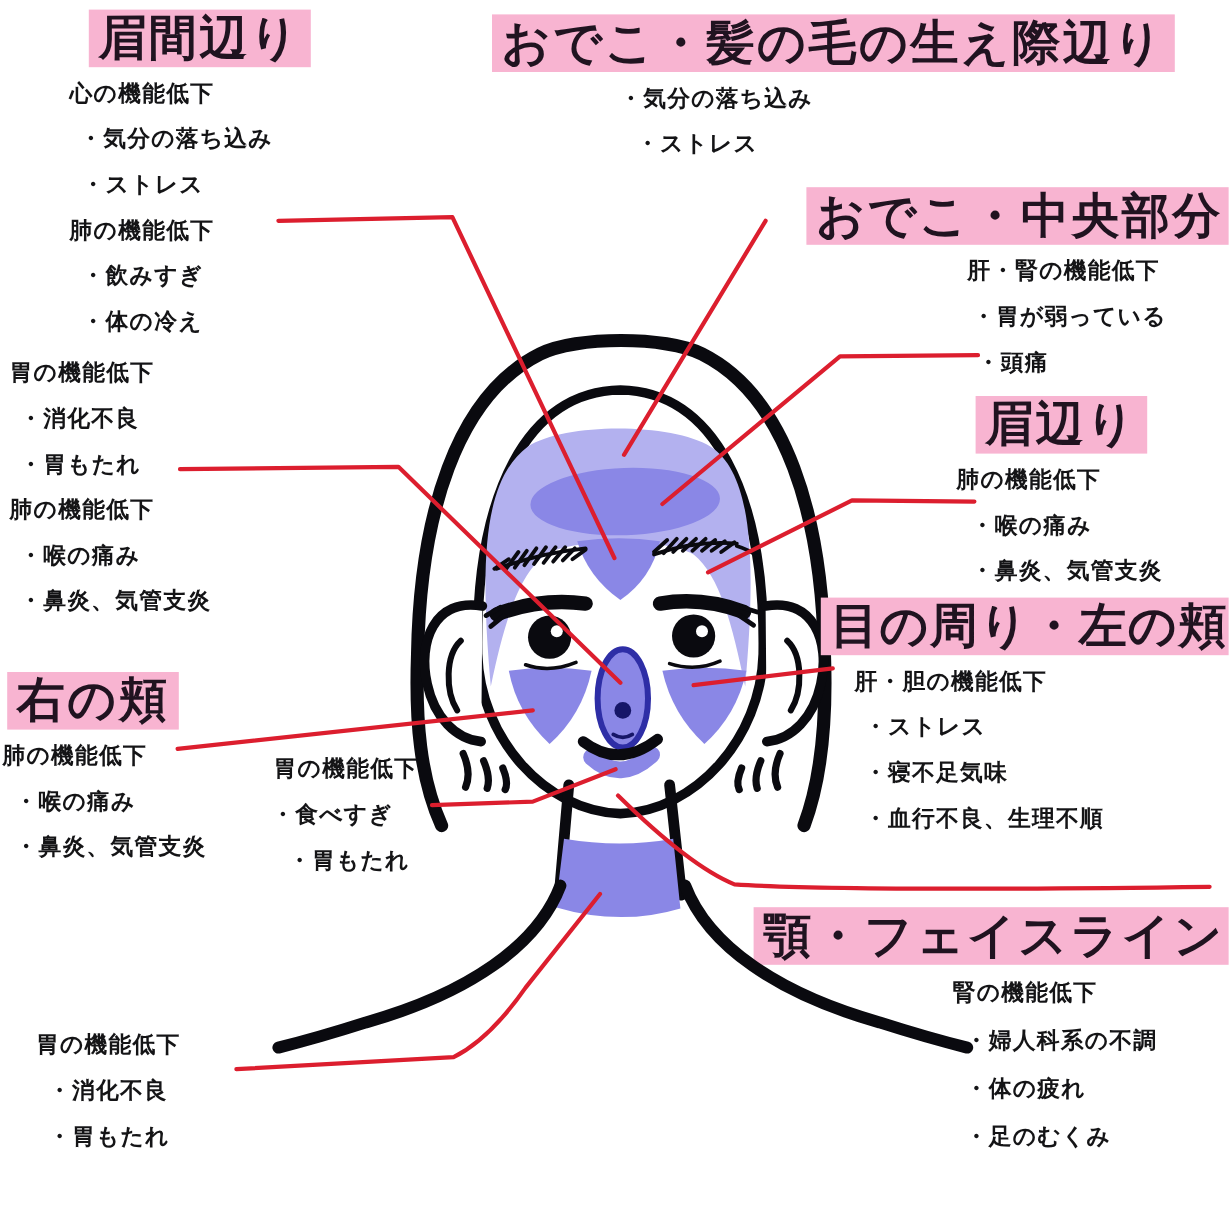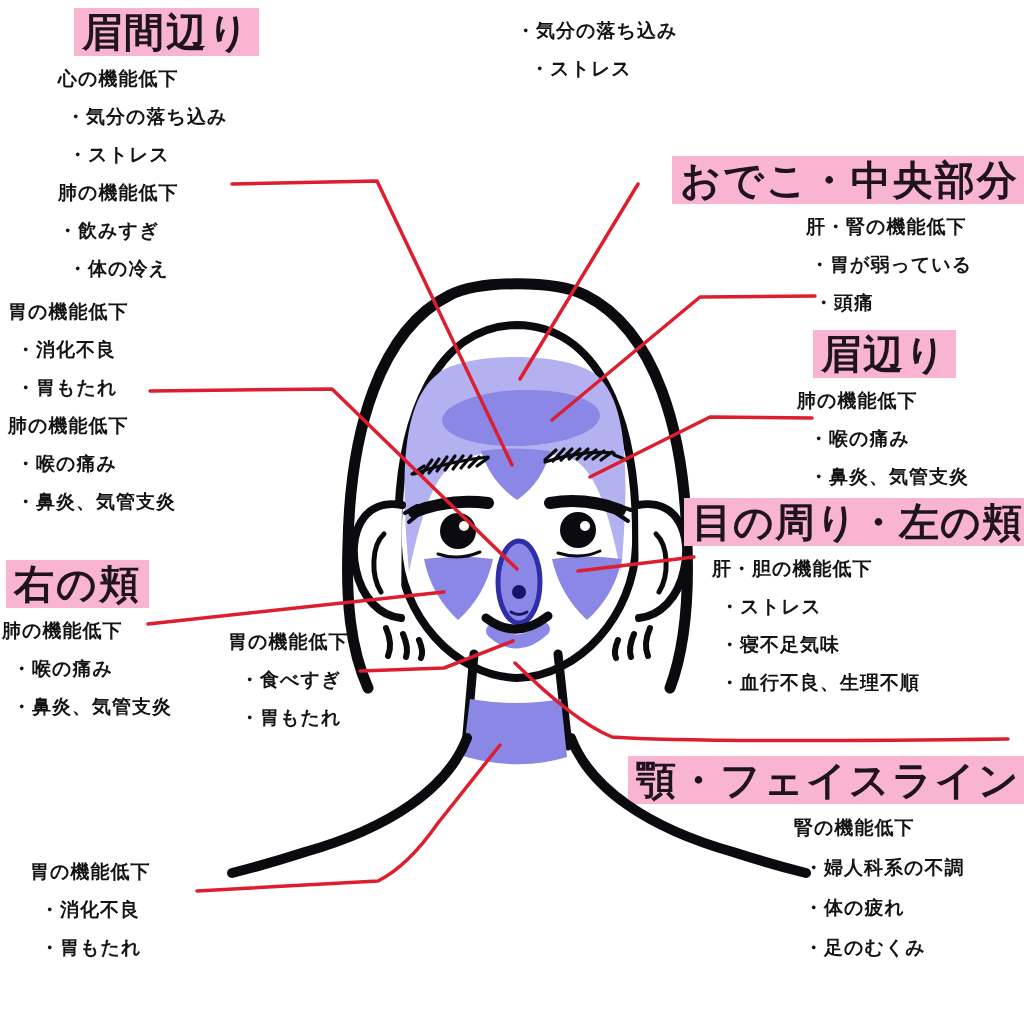--- a/index.html
+++ b/index.html
@@ -133,25 +133,26 @@
       <path d="M 500 745 L 438 823 Q 408 866 378 881 L 197 891"></path>
     </g>
   </svg>
 
   <div class="sec" style="left:58px;top:8px">
     <div class="hd" style="margin-left:16px">眉間辺り</div>
     <div class="ln">心の機能低下</div>
     <div class="ln" style="margin-left:8px">・気分の落ち込み</div>
     <div class="ln" style="margin-left:10px">・ストレス</div>
     <div class="ln">肺の機能低下</div>
-    <div class="ln" style="">・飲みすぎ</div>
+    <div class="ln" style="margin-left:10px">・飲みすぎ</div>
     <div class="ln" style="margin-left:10px">・体の冷え</div>
   </div>
 
   <div class="sec" style="left:410px;top:12px">
+    <div class="hd">おでこ・髪の毛の生え際辺り</div>
     <div class="ln" style="margin-left:106px">・気分の落ち込み</div>
     <div class="ln" style="margin-left:120px">・ストレス</div>
   </div>
 
   <div class="sec" style="left:672px;top:156px">
     <div class="hd">おでこ・中央部分</div>
     <div class="ln" style="margin-left:134px">肝・腎の機能低下</div>
     <div class="ln" style="margin-left:138px">・胃が弱っている</div>
     <div class="ln" style="margin-left:142px">・頭痛</div>
   </div>
@@ -182,21 +183,21 @@
 
   <div class="sec" style="left:2px;top:560px">
     <div class="hd" style="margin-left:4px">右の頬</div>
     <div class="ln">肺の機能低下</div>
     <div class="ln" style="margin-left:10px">・喉の痛み</div>
     <div class="ln" style="margin-left:10px">・鼻炎、気管支炎</div>
   </div>
 
   <div class="sec" style="left:226px;top:623px">
     <div class="ln" style="margin-left:2px">胃の機能低下</div>
-    <div class="ln" style="margin-left:14px">・食べすぎ</div>
+    <div class="ln" style="margin-left:0">・食べすぎ</div>
     <div class="ln" style="margin-left:14px">・胃もたれ</div>
   </div>
 
   <div class="sec lh40" style="left:628px;top:756px">
     <div class="hd">顎・フェイスライン</div>
     <div class="ln" style="margin-left:166px">腎の機能低下</div>
     <div class="ln" style="margin-left:176px">・婦人科系の不調</div>
     <div class="ln" style="margin-left:176px">・体の疲れ</div>
     <div class="ln" style="margin-left:176px">・足のむくみ</div>
   </div>

